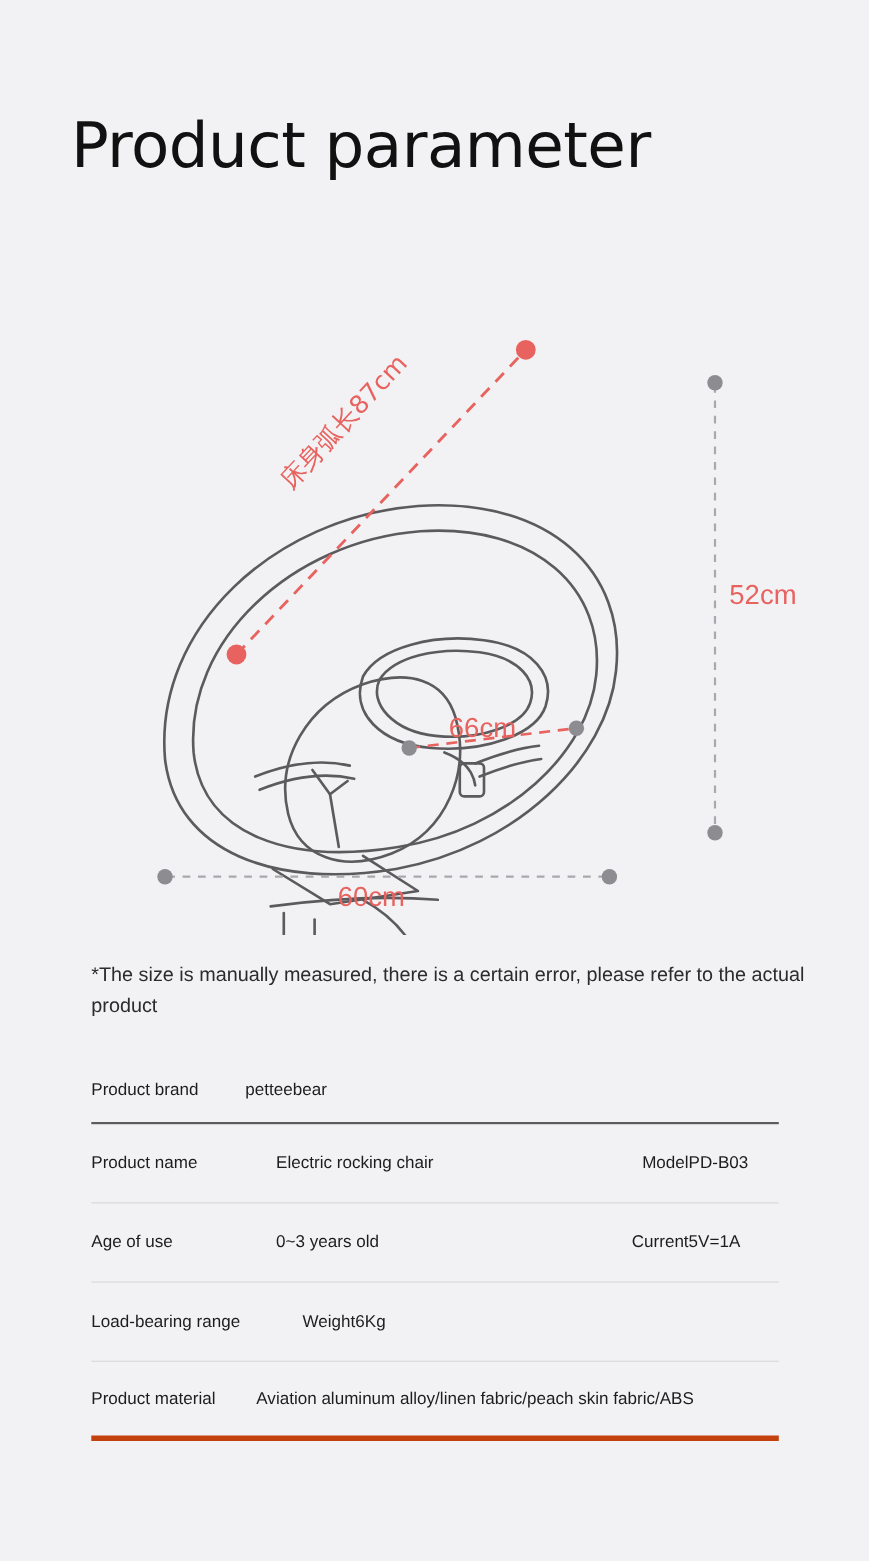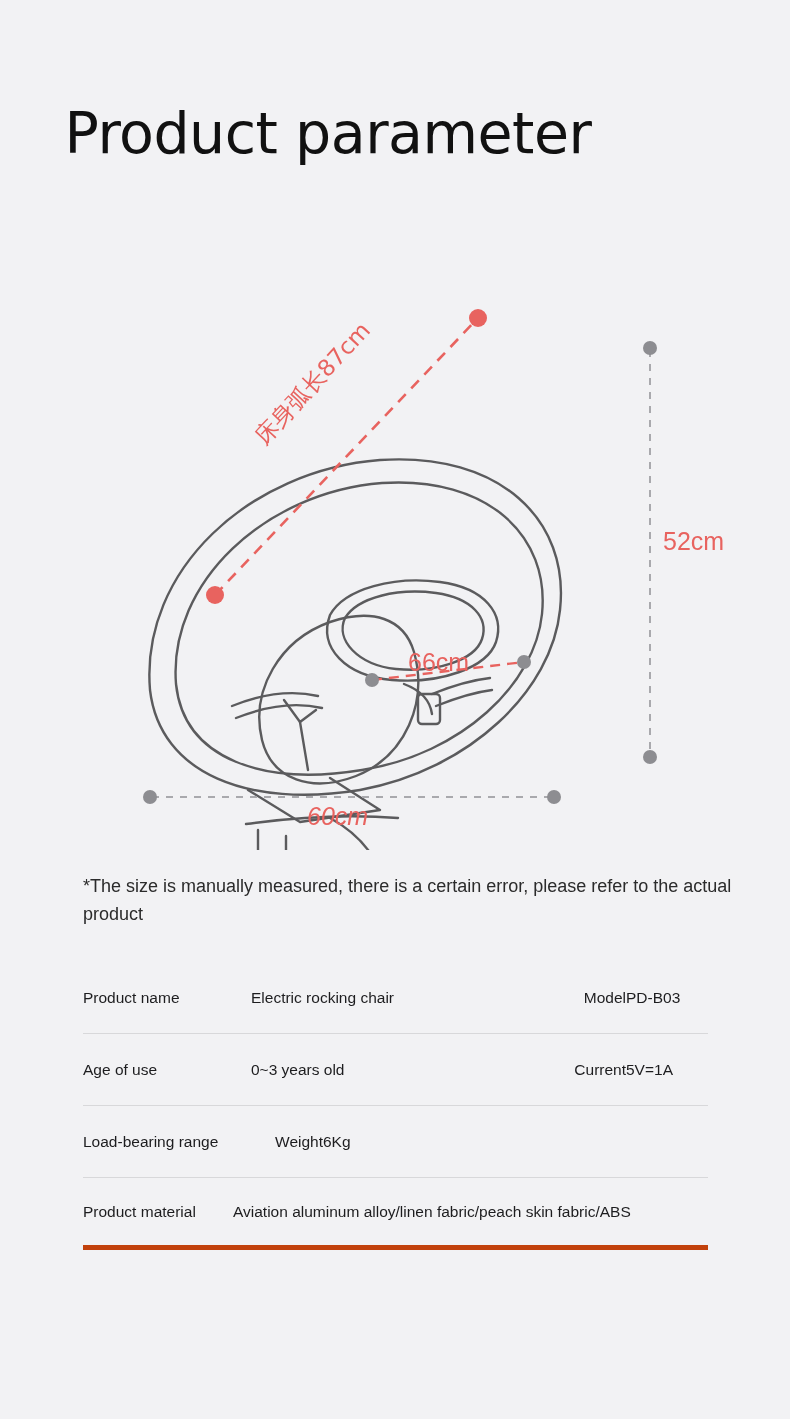--- a/index.html
+++ b/index.html
@@ -42,21 +42,21 @@
   .illustration svg { display: block; }
 
   .dim-label {
     position: absolute;
     color: #e8635f;
     font-size: 25px;
     font-family: "Liberation Sans", sans-serif;
   }
   .dim-52 { top: 527px; left: 663px; }
   .dim-66 { top: 648px; left: 408px; }
-  .dim-60 { top: 802px; left: 307px; font-style: italic; }
+  .dim-60 { top: 802px; left: 307px; }
 
   .arc-label {
     position: absolute;
     top: 430px;
     left: 248px;
     width: 180px;
     color: #e8635f;
     font-size: 23px;
     transform: rotate(-47deg);
     transform-origin: left top;
@@ -191,20 +191,24 @@
 
 <div class="arc-label">床身弧长87cm</div>
 <div class="dim-label dim-52">52cm</div>
 <div class="dim-label dim-66">66cm</div>
 <div class="dim-label dim-60">60cm</div>
 
 <div class="note">*The size is manually measured, there is a certain error, please refer to the actual product</div>
 
 <div class="spec-table">
 
+  <div class="spec-row brand-row">
+    <div class="cell-k1">Product brand</div>
+    <div class="cell-wide">petteebear</div>
+  </div>
 
   <div class="spec-row">
     <div class="cell-k1">Product name</div>
     <div class="cell-v1">Electric rocking chair</div>
     <div class="cell-k2">Model</div>
     <div class="cell-v2">PD-B03</div>
   </div>
 
   <div class="spec-row">
     <div class="cell-k1">Age of use</div>

